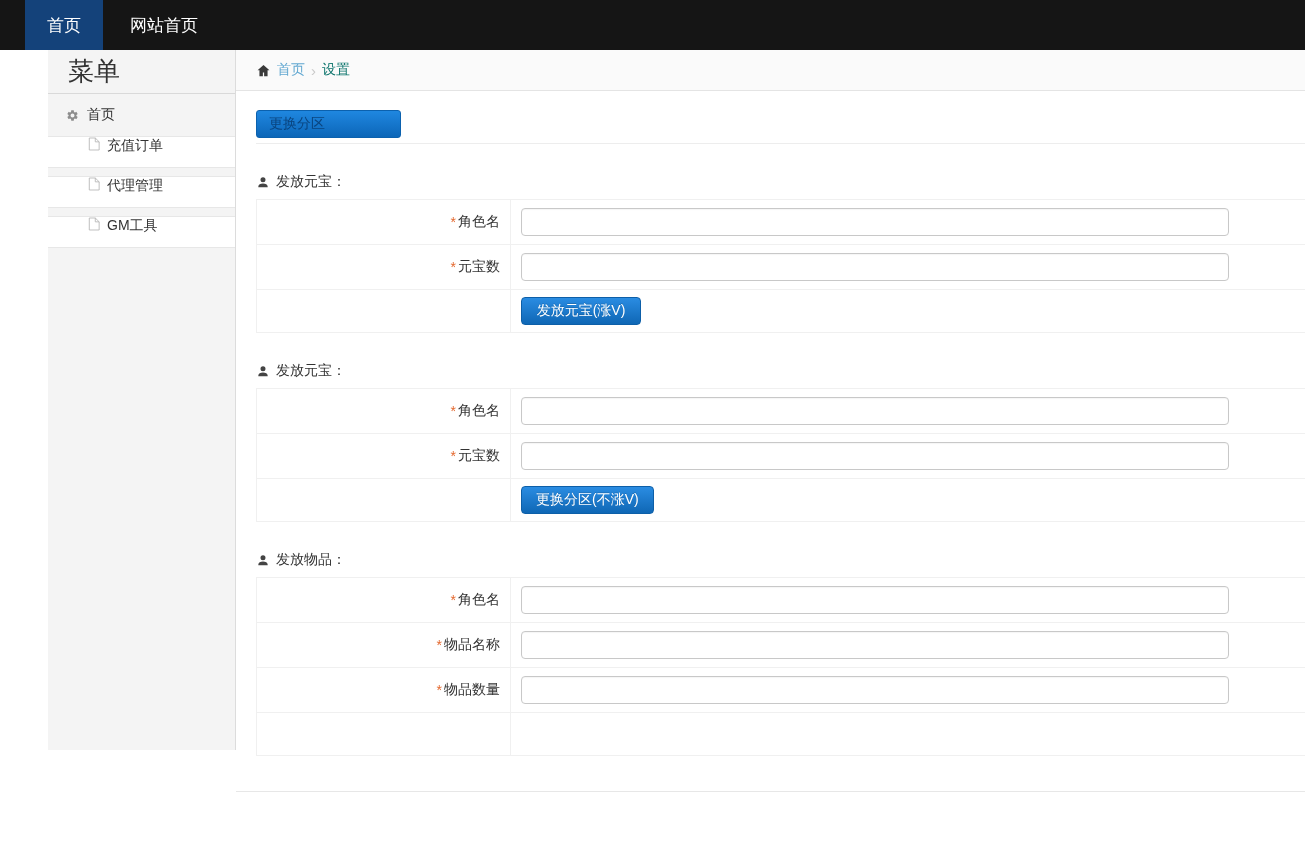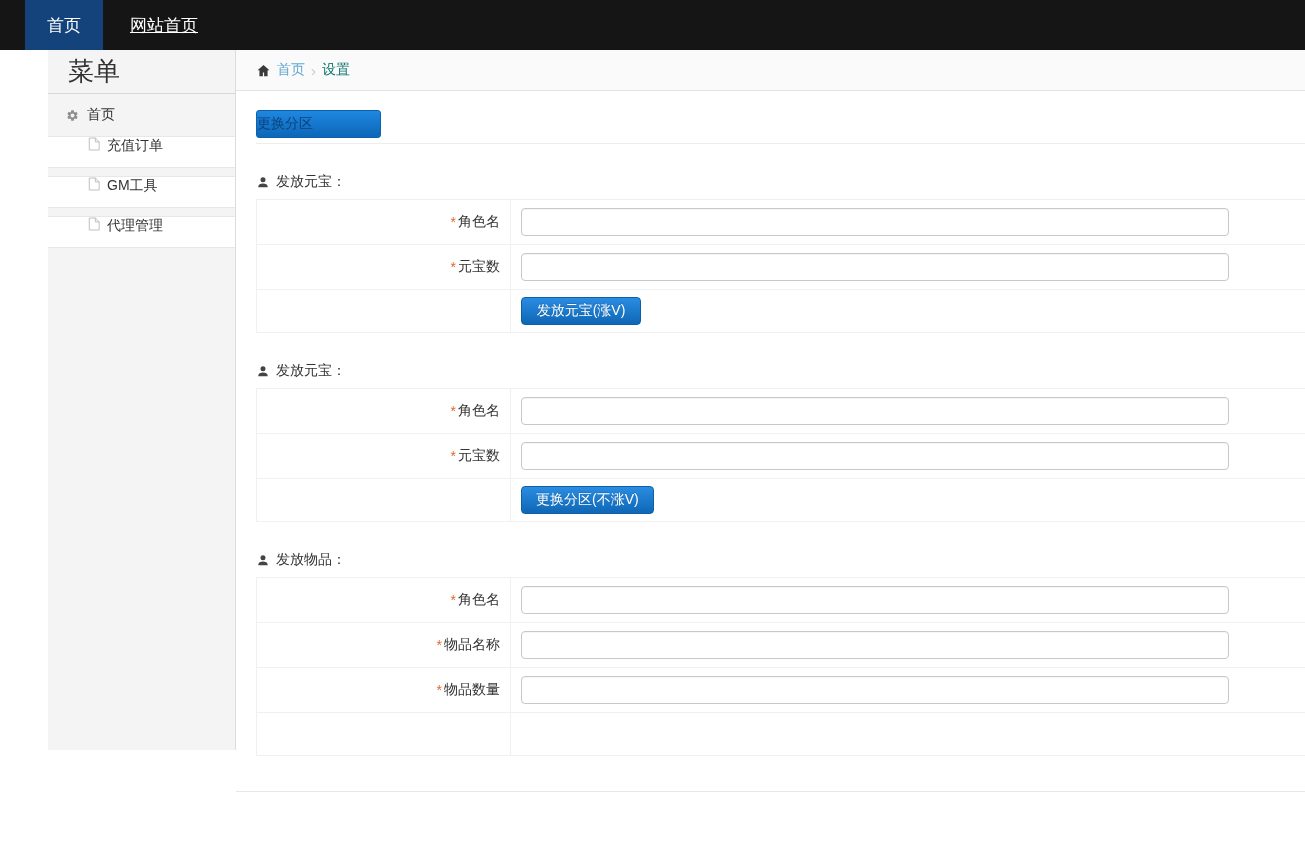--- a/index.html
+++ b/index.html
@@ -5,21 +5,21 @@
   * { box-sizing: border-box; margin: 0; padding: 0; }
   html,body { width:1305px; height:841px; overflow:hidden; }
   body {
     font-family: "Liberation Sans", "DejaVu Sans", sans-serif;
     font-size: 14px; color:#333; background:#fff;
   }
   
   .navbar { height:50px; background:#151515; display:flex; align-items:stretch; padding-left:25px; }
   .nav-tab { display:flex; align-items:center; padding:0 22px; color:#fff; font-size:17px; cursor:pointer; }
   .nav-tab.active { background:#14427a; }
-  .nav-tab + .nav-tab { margin-left:5px;text-decoration:underline; }
+  .nav-tab + .nav-tab { margin-left:5px; }
 
   
   .layout { display:flex; align-items:flex-start; min-height:791px; background:#fff; }
   .sidebar { width:188px; height:700px; background:#f4f4f4; border-right:1px solid #dcdcdc; flex:0 0 188px;margin-left:48px; }
   .main { flex:1; min-width:0; }
 
   
   .sidebar-title { height:44px; display:flex; align-items:center; padding-left:20px;
                    font-size:26px; color:#333; border-bottom:1px solid #d9d9d9; }
   .side-home { height:42px; display:flex; align-items:center; gap:8px; padding-left:18px;
@@ -33,21 +33,21 @@
   .breadcrumb { height:41px; background:#fafafa; border-bottom:1px solid #e4e4e4;
                 display:flex; align-items:center; padding-left:20px; gap:6px; }
   .crumb-link { color:#62a8d1; text-decoration:none; cursor:pointer; }
   .crumb-sep  { color:#c9c9c9; font-size:15px; }
   .crumb-current { color:#0f766e; }
 
   
   .content { padding:19px 0 0 20px; }
   .toolbar { padding-bottom:5px; border-bottom:1px solid #ededed; }
   .zone-btn {
-    width:125px; height:28px; text-align:left; font-size:14px;
+    width:145px; height:28px; text-align:left; padding-left:12px; font-size:14px;
     background:linear-gradient(#1f87e0,#0c66b8); border:1px solid #0b61ae; border-radius:3px;
     color:rgba(8,62,118,0.9); cursor:pointer; font-family:inherit;
   }
   .section-header { display:flex; align-items:center; gap:6px; margin-top:29px; color:#333; }
   .section-header .person { margin-top:-1px; }
 
   .gm-table { margin-top:8px; border-top:1px solid #f0f0f0; border-left:1px solid #f0f0f0; }
   .form-row { display:flex; align-items:stretch; border-bottom:1px solid #f0f0f0; min-height:45px; }
   .form-row.button-row { min-height:43px; }
   .cell-label { width:254px; flex:0 0 254px; border-right:1px solid #f0f0f0;
@@ -100,31 +100,31 @@
       <span>充值订单</span>
     </div>
 
     <div class="side-sub">
       <span class="icon">
         <svg width="12" height="14" viewBox="0 0 14 16">
             <path d="M1.5 1h7L13 5.5V15H1.5z" fill="#fff" stroke="#b5b5b5"></path>
             <path d="M8.5 1v4.5H13" fill="none" stroke="#b5b5b5"></path>
           </svg>
       </span>
-      <span>GM工具</span>
+      <span>代理管理</span>
     </div>
 
     <div class="side-sub">
       <span class="icon">
         <svg width="12" height="14" viewBox="0 0 14 16">
             <path d="M1.5 1h7L13 5.5V15H1.5z" fill="#fff" stroke="#b5b5b5"></path>
             <path d="M8.5 1v4.5H13" fill="none" stroke="#b5b5b5"></path>
           </svg>
       </span>
-      <span>代理管理</span>
+      <span>GM工具</span>
     </div>
   </div>
 
   <div class="main">
 
     <div class="breadcrumb">
       <span class="icon">
         <svg width="15" height="15" viewBox="0 0 24 24" fill="#3a3a3a">
             <path d="M12 3 2.5 11.5h3V21H11v-6h2v6h5.5v-9.5h3z"></path>
           </svg>

